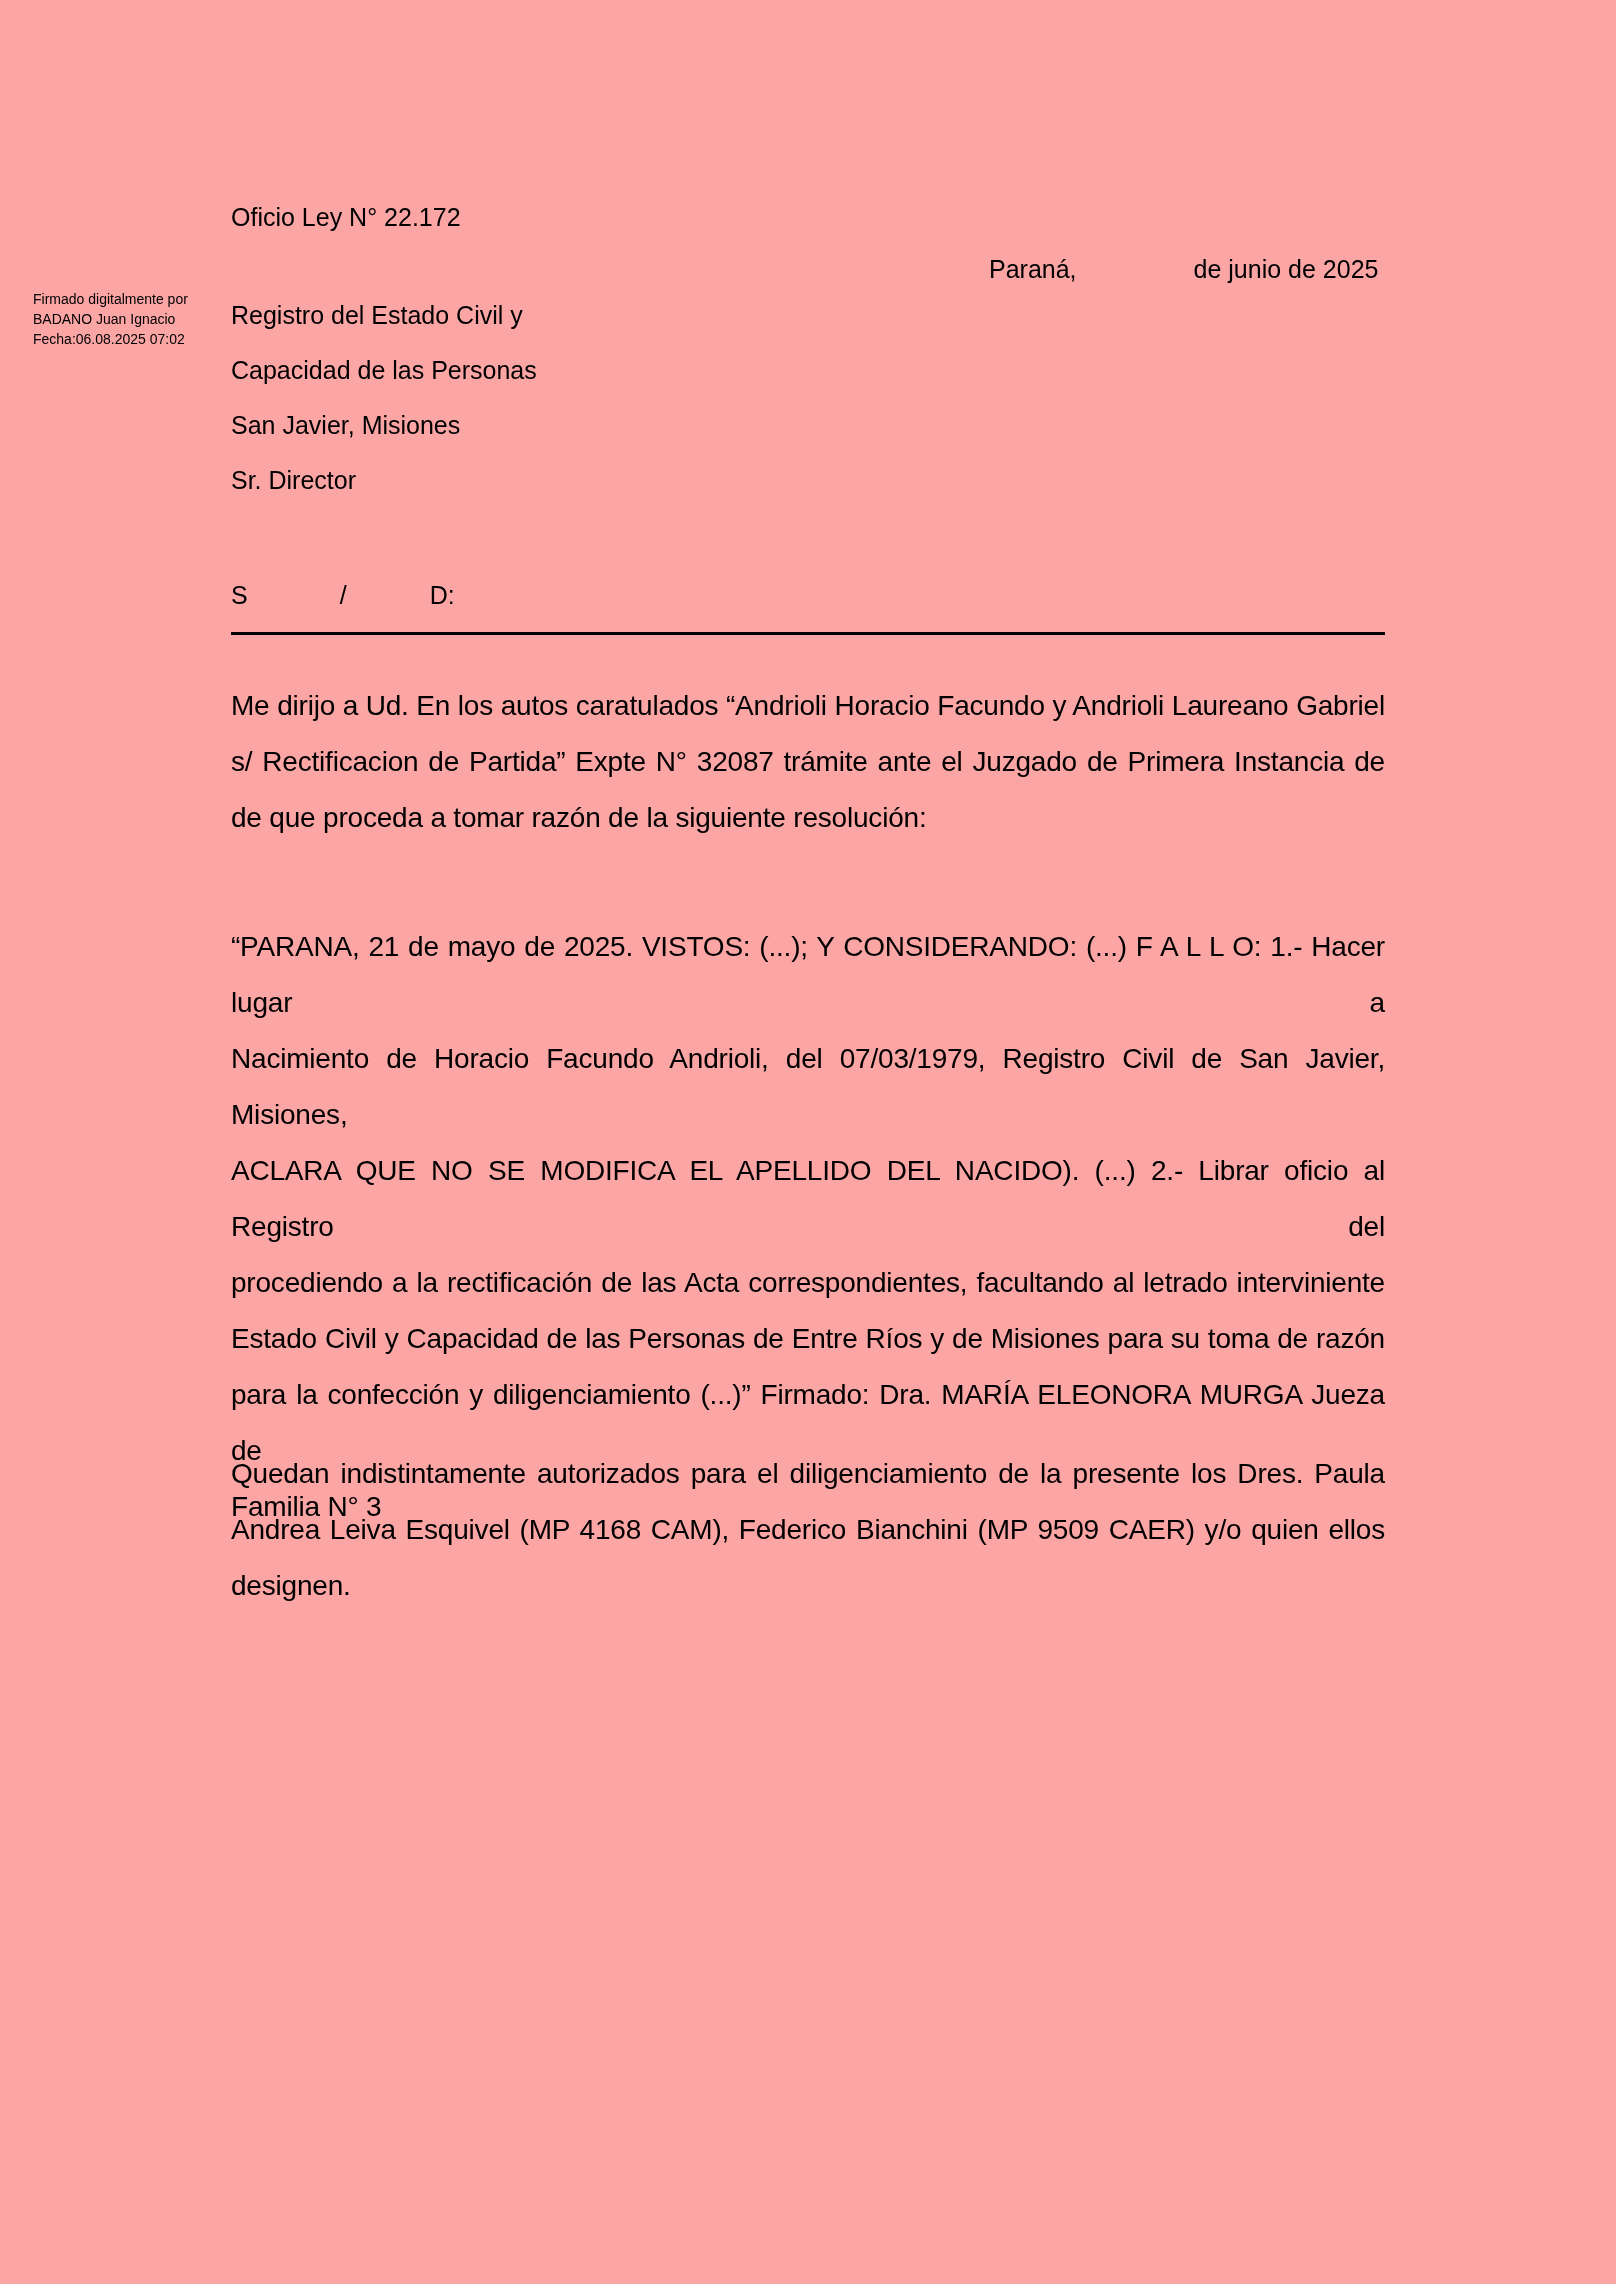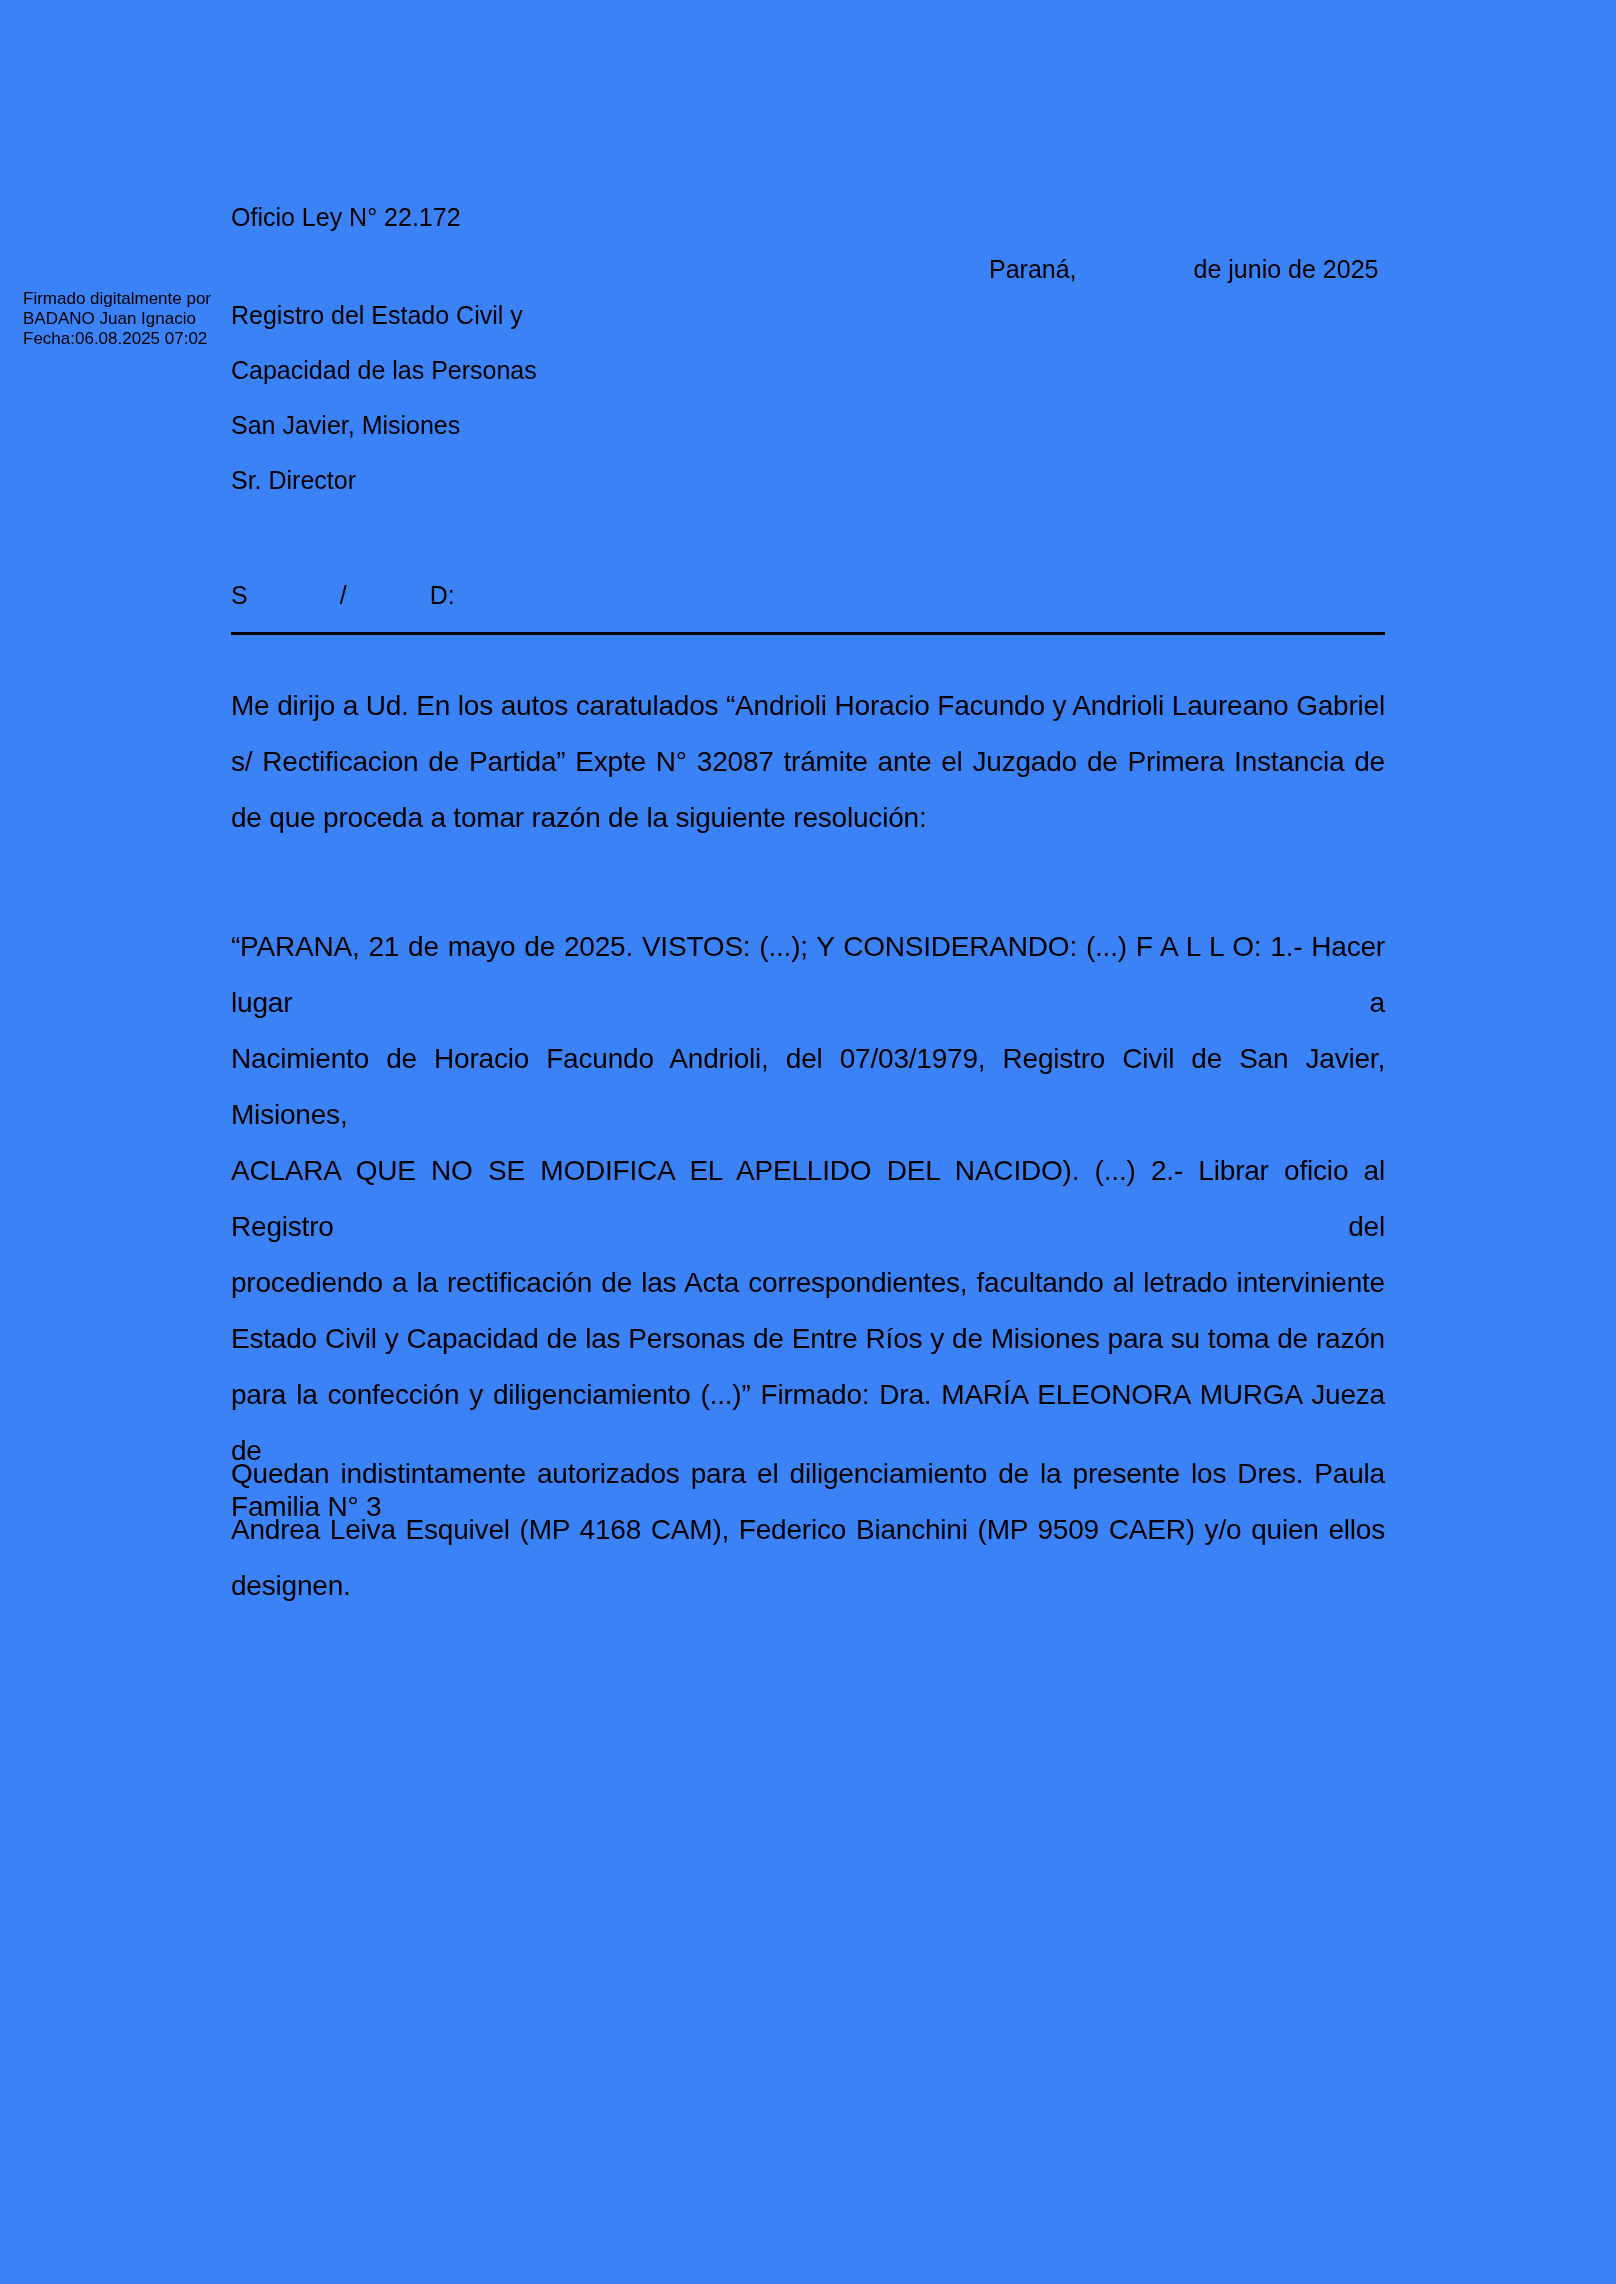--- a/index.html
+++ b/index.html
@@ -4,31 +4,31 @@
 <style>
   html, body {
     margin: 0;
     padding: 0;
     background: #ffffff;
   }
   .page {
     position: relative;
     width: 1617px;
     height: 2284px;
-    background: #3b82f6;
+    background: #fca5a5;
     overflow: hidden;
     font-family: "Liberation Sans", "DejaVu Sans", sans-serif;
     color: #000000;
   }
   
   .stamp {
     position: absolute;
-    left: 23px;
+    left: 33px;
     top: 289px;
-    font-size: 17px;
+    font-size: 14px;
     line-height: 20px;
     letter-spacing: 0;
     white-space: nowrap;
   }
   
   .h {
     position: absolute;
     left: 231px;
     font-size: 25px;
     line-height: 29px;

